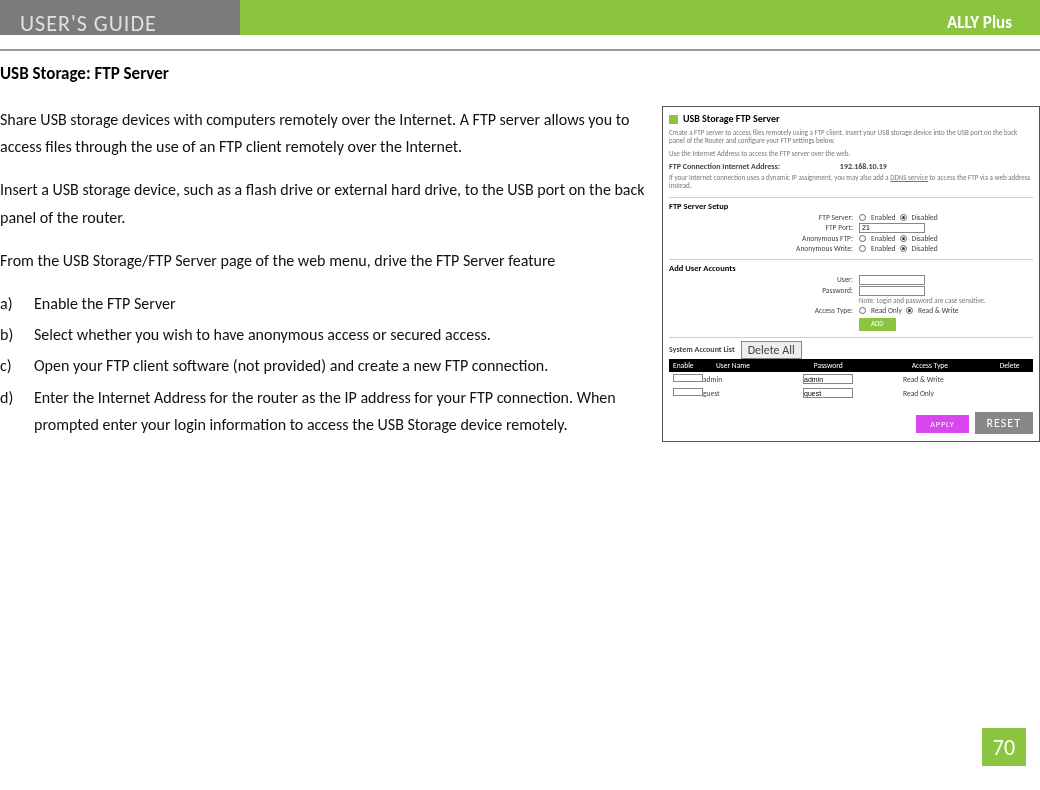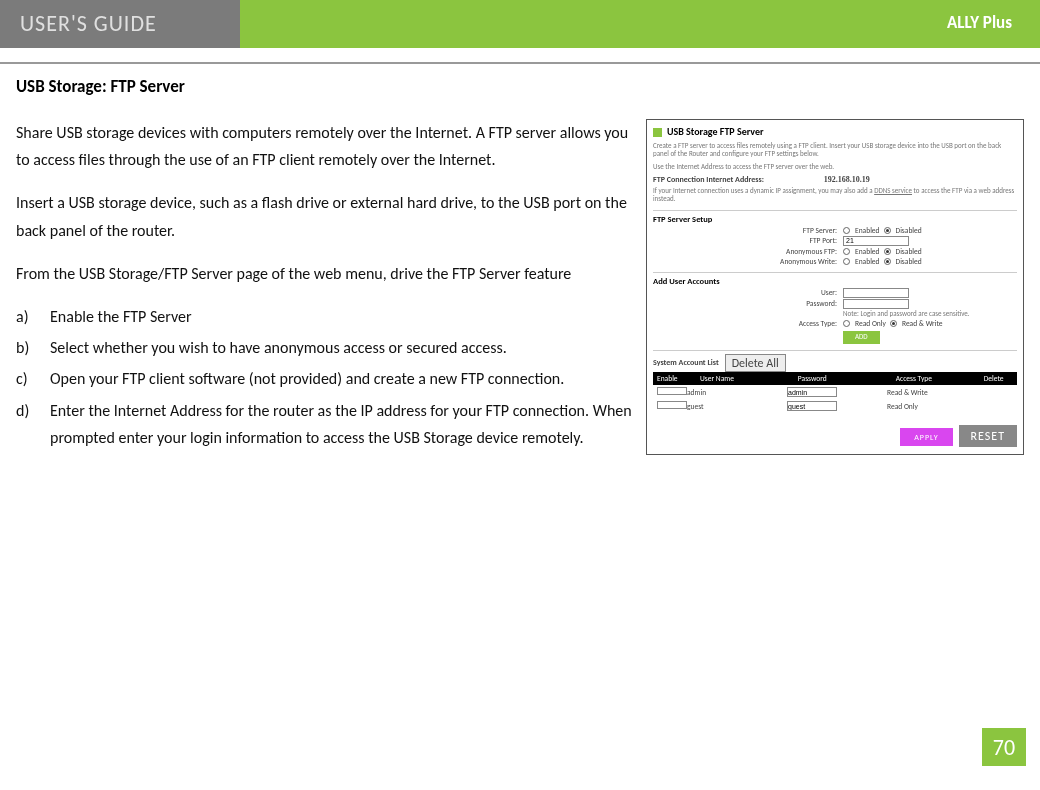--- a/index.html
+++ b/index.html
@@ -4,21 +4,21 @@
   <style>
     * { margin: 0; padding: 0; box-sizing: border-box; }
     body {
       font-family: Calibri, Arial, sans-serif;
       width: 1040px;
       height: 790px;
       background: #fff;
       position: relative;
     }
     .header {
-      height: 48px;
+      height: 35px;
       display: flex;
       align-items: stretch;
     }
     .header-left {
       background: #7b7b7b;
       color: #e0e0e0;
       font-size: 22px;
       letter-spacing: 1px;
       padding: 10px 20px;
       flex: 0 0 240px;
@@ -27,21 +27,21 @@
     .header-right {
       background: #8bc53f;
       flex: 1;
       color: #fff;
       text-align: right;
       padding: 12px 28px;
       font-size: 17px;
       font-weight: bold;
     }
     .divider { height: 2px; background: #999; margin: 14px 0 12px 0; }
-    .content { padding: 0 16px; }
+    .content { padding: 0 0; }
     .section-title { font-weight: bold; font-size: 17px; margin-bottom: 22px; color: #000; }
     .body-wrap { display: flex; gap: 6px; }
     .text-col { flex: 1; font-size: 16px; line-height: 1.7; color: #111; }
     .text-col p { margin-bottom: 16px; }
     .text-col ol { list-style: none; margin-left: 0; }
     .text-col ol li { display: flex; margin-bottom: 4px; }
     .text-col ol li .marker { width: 34px; flex-shrink: 0; }
     .screenshot {
       width: 378px;
       border: 1px solid #555;
@@ -76,21 +76,21 @@
     .ss-table-row span:nth-child(3){ width: 100px; }
     .ss-table-row span:nth-child(4){ width: 90px; }
     .ss-table-row input { width: 50px; height: 10px; font-size: 7px; border: 1px solid #888; }
     .ss-cb { width: 8px; height: 8px; border: 1px solid #888; display: inline-block; }
     .ss-sys { display: flex; align-items: center; font-weight: bold; font-size: 8px; margin-top: 6px; border-top: 1px solid #ccc; padding-top: 3px; }
     .ss-del-btn { font-size: 12px; border: 1px solid #888; padding: 1px 6px; margin-left: 6px; font-weight: normal; background: #eee; }
     .ss-footer { text-align: right; margin-top: 16px; }
     .ss-footer .apply { background: #d946ef; color: #fff; font-size: 8px; padding: 4px 14px; margin-right: 4px; letter-spacing: 1px; }
     .ss-footer .reset { background: #888; color: #fff; font-size: 12px; padding: 4px 12px; letter-spacing: 1px; }
     .ftp-addr { display: flex; font-size: 8px; font-weight: bold; margin-top: 4px; }
-    .ftp-addr .v { margin-left: 60px; font-family: Liberation Serif, serif; }
+    .ftp-addr .v { margin-left: 60px; }
     .page-num {
       position: absolute;
       bottom: 24px;
       right: 14px;
       width: 44px;
       height: 38px;
       background: #8bc53f;
       color: #fff;
       font-size: 22px;
       display: flex;

